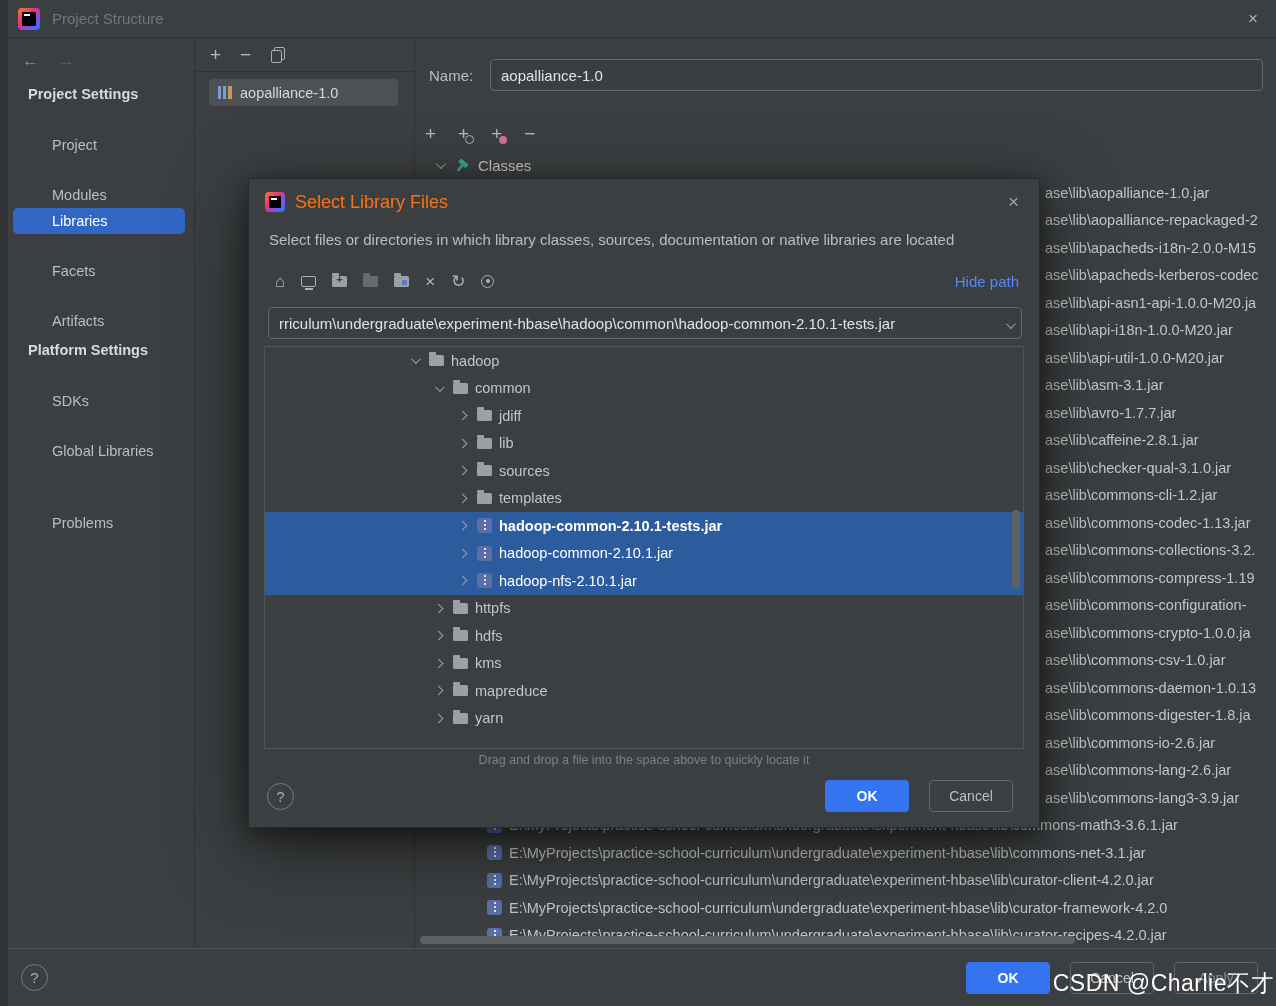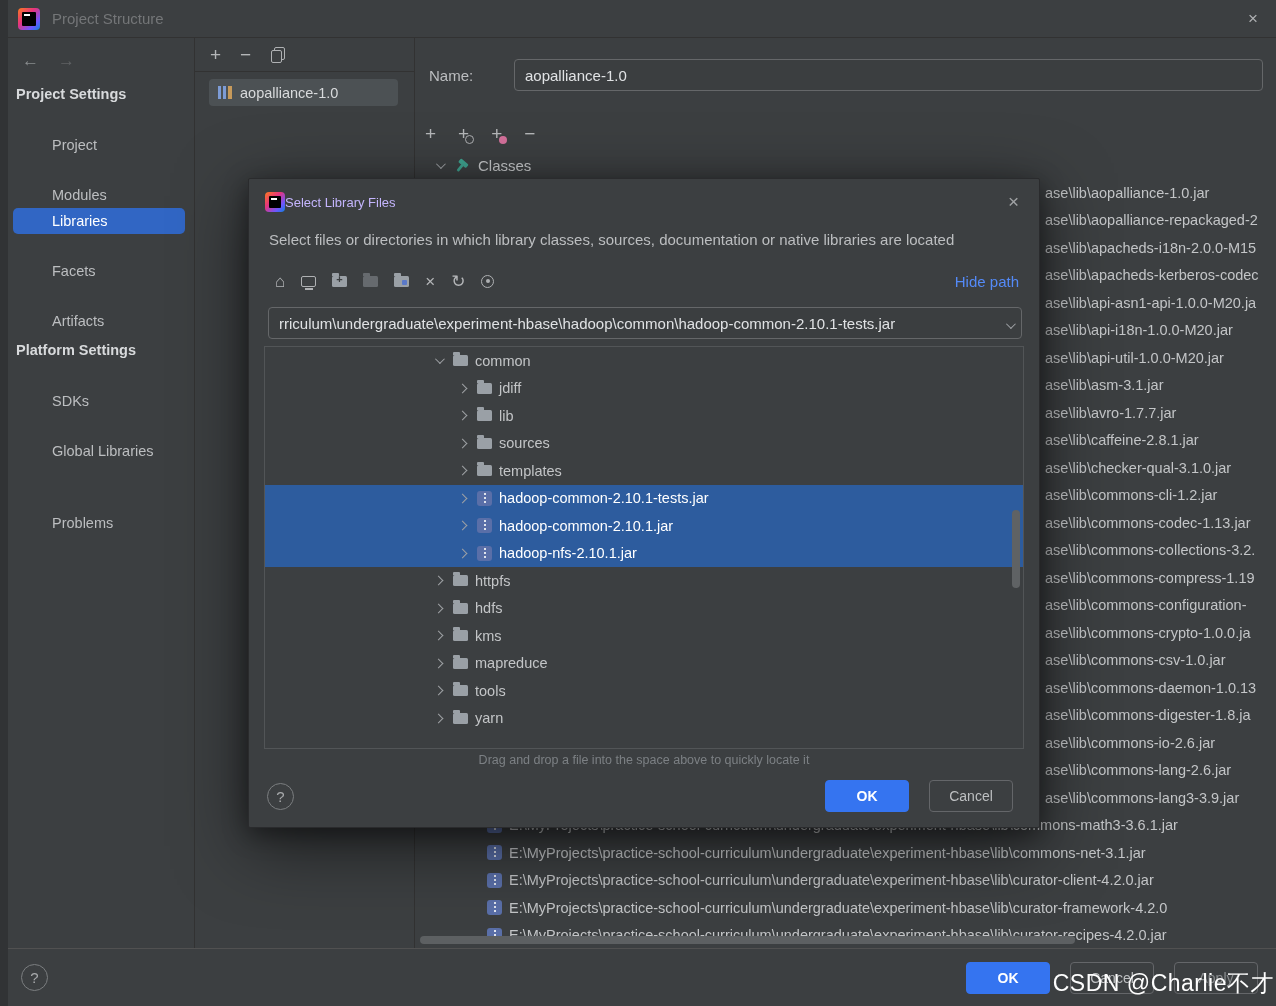--- a/index.html
+++ b/index.html
@@ -15,38 +15,38 @@
   .ij-logo::after{content:"";position:absolute;left:6px;top:6px;width:6px;height:2px;background:#fff;}
   .ij-logo.sm{width:20px;height:20px;}
   .tb-title{margin-left:12px;color:#747678;font-size:15px;}
   .tb-close{margin-left:auto;color:#aeb0b2;font-size:17px;cursor:default;padding:2px 4px;}
   .left-edge{position:absolute;left:0;top:0;width:8px;height:100%;background:#313335;z-index:3;}
   
   .sidebar{position:absolute;left:0;top:38px;bottom:58px;width:195px;border-right:1px solid #323232;background:#3c3f41;z-index:1;}
   .nav-arrows{padding:13px 0 4px 22px;display:flex;gap:19px;height:40px;}
   .nav-arrow{font-size:17px;color:#8a8d8f;}
   .nav-arrow.fwd{color:#5f6264;}
-  .sb-header{padding:8px 0 6px 16px;font-weight:bold;color:#d8dadc;font-size:14.5px;}
+  .sb-header{padding:8px 0 6px 16px;font-weight:bold;color:#d8dadc;font-size:14.5px;margin-left:12px;}
   .sb-item{height:26px;line-height:26px;padding-left:52px;color:#bcbec0;white-space:nowrap;margin-top:24px;}
   .sb-item.sel{background:#3166c4;color:#fff;border-radius:5px;margin:0 9px 0 13px;padding-left:39px;}
   .sb-gap{height:22px;}
   
   .lib-col{position:absolute;left:195px;top:38px;bottom:58px;width:220px;border-right:1px solid #323232;background:#3c3f41;z-index:1;}
   .lib-toolbar{height:34px;display:flex;align-items:center;gap:19px;padding-left:15px;border-bottom:1px solid #323232;}
   .glyph{color:#b4b6b8;font-size:19px;line-height:1;}
   .copy-icon{position:relative;width:16px;height:16px;display:inline-block;}
   .copy-icon::before{content:"";position:absolute;top:0;right:1px;width:9px;height:11px;border:1.5px solid #afb1b3;border-radius:2px;}
   .copy-icon::after{content:"";position:absolute;bottom:0;left:1px;width:9px;height:11px;border:1.5px solid #afb1b3;border-radius:2px;background:#3c3f41;}
   .lib-item{height:27px;margin:7px 16px 0 14px;display:flex;align-items:center;gap:8px;padding-left:9px;border-radius:4px;color:#d8dadc;}
   .lib-item.sel{background:#4c5154;}
   .lib-icon{width:14px;height:13px;flex:0 0 auto;
     background:linear-gradient(90deg,#7d9cd6 0 3.5px,transparent 3.5px 5px,#7d9cd6 5px 8.5px,transparent 8.5px 10px,#c79a5b 10px 13.5px);}
   
   .editor{position:absolute;left:416px;top:38px;right:0;bottom:58px;overflow:hidden;background:#3c3f41;}
-  .name-row{position:absolute;left:13px;right:13px;top:21px;display:flex;align-items:center;gap:24px;}
+  .name-row{position:absolute;left:13px;right:13px;top:21px;display:flex;align-items:center;}
   .name-row label{width:47px;margin-right:14px;color:#bcbec0;font-size:15px;}
   input.field{flex:1;height:32px;background:#3b3e40;border:1px solid #656769;border-radius:4px;
               color:#e0e2e4;font-size:15px;padding:0 10px;font-family:inherit;outline:none;width:100%;}
   .editor-toolbar{position:absolute;left:9px;top:82px;height:26px;display:flex;align-items:center;gap:22px;}
   .tbi{position:relative;display:inline-block;}
   .tbi.ring::after{content:"";position:absolute;right:-5px;bottom:-1px;width:7px;height:7px;border:1.5px solid #afb1b3;border-radius:50%;background:#3c3f41;}
   .tbi.dot::after{content:"";position:absolute;right:-5px;bottom:-1px;width:8px;height:8px;border-radius:50%;background:#d4719b;}
   .classes-row{position:absolute;left:0;right:16px;top:114px;height:27px;display:flex;align-items:center;padding-left:16px;color:#c7c9cb;font-size:15px;}
   .chev{display:inline-block;width:7px;height:7px;border-right:1.5px solid #9ea1a4;border-bottom:1.5px solid #9ea1a4;}
   .chev.right{transform:rotate(-45deg);}
@@ -59,21 +59,21 @@
   .jar-row.full{padding-left:71px;gap:7px;}
   .jar-icon{width:15px;height:15px;border-radius:3px;background:#5a6fa8;position:relative;flex:0 0 auto;}
   .jar-icon::before{content:"";position:absolute;left:50%;top:2px;bottom:2px;width:2px;margin-left:-1px;
     background:repeating-linear-gradient(#dfe3ec 0 2px,transparent 2px 4px);}
   .hscroll{position:absolute;left:4px;bottom:4px;width:655px;height:8px;border-radius:4px;background:#5d6062;}
   
   .dialog{position:absolute;left:248px;top:178px;width:792px;height:650px;background:#3c3f41;z-index:20;
           border:1px solid #2a2b2d;border-radius:2px;
           box-shadow:0 18px 70px rgba(0,0,0,.55),0 6px 24px rgba(0,0,0,.4);}
   .dlg-titlebar{height:46px;display:flex;align-items:center;padding:0 16px;}
-  .dlg-title{color:#c4b5fd;font-size:13px;}
+  .dlg-title{margin-left:10px;color:#f97316;font-size:18px;}
   .dlg-close{margin-left:auto;color:#a0a2a4;font-size:19px;padding:2px 4px;}
   .dlg-desc{position:absolute;left:20px;right:20px;top:52px;color:#bcbec0;font-size:15px;}
   .dlg-toolbar{position:absolute;left:26px;right:20px;top:88px;height:28px;display:flex;align-items:center;gap:16px;}
   .dlg-toolbar .glyph{font-size:17px;}
   .mon-icon{width:15px;height:11px;border:1.6px solid #afb1b3;border-radius:2px;position:relative;display:inline-block;}
   .mon-icon::after{content:"";position:absolute;left:50%;bottom:-4px;transform:translateX(-50%);width:8px;height:2px;background:#afb1b3;}
   .fi-folder{position:relative;width:15px;height:11px;background:#9aa0a6;border-radius:1.5px;display:inline-block;flex:0 0 auto;}
   .fi-folder::before{content:"";position:absolute;top:-3px;left:0;width:7px;height:3px;background:#9aa0a6;border-radius:1px 1px 0 0;}
   .fi-folder.plus::after{content:"+";position:absolute;left:4px;top:-3px;color:#3c3f41;font-size:11px;font-weight:bold;}
   .fi-folder.dim{opacity:.45;}
@@ -293,25 +293,32 @@
       <span class="glyph">↻</span>
       <span class="eye-icon"></span>
       <a class="hide-path" href="#">Hide path</a>
     </div>
     <div class="path-row">
       <input class="field" readonly="" value="rriculum\undergraduate\experiment-hbase\hadoop\common\hadoop-common-2.10.1-tests.jar" style="">
       <span class="combo-arrow"><i class="chev down"></i></span>
     </div>
     <div class="dlg-tree" id="dlg-tree">
       <div id="dlg-tree-rows">
-          <div class="t-row" style="padding-left: 166px;">
+          <div class="t-row" style="padding-left: 142px;">
             <div class="chev-box">
               <i class="chev down"></i>
             </div>
             <div class="fi-folder"></div>
+            <div class="t-label">hadoop</div>
+          </div>
+          <div class="t-row" style="padding-left: 166px;">
+            <div class="chev-box">
+              <i class="chev down"></i>
+            </div>
+            <div class="fi-folder"></div>
             <div class="t-label">common</div>
           </div>
           <div class="t-row" style="padding-left: 190px;">
             <div class="chev-box">
               <i class="chev right"></i>
             </div>
             <div class="fi-folder"></div>
             <div class="t-label">jdiff</div>
           </div>
           <div class="t-row" style="padding-left: 190px;">
@@ -328,21 +335,21 @@
             <div class="fi-folder"></div>
             <div class="t-label">sources</div>
           </div>
           <div class="t-row" style="padding-left: 190px;">
             <div class="chev-box">
               <i class="chev right"></i>
             </div>
             <div class="fi-folder"></div>
             <div class="t-label">templates</div>
           </div>
-          <div class="t-row sel" style="padding-left: 190px;">
+          <div class="t-row sel" style="padding-left: 190px; font-weight: bold;">
             <div class="chev-box">
               <i class="chev right"></i>
             </div>
             <div class="jar-icon"></div>
             <div class="t-label">hadoop-common-2.10.1-tests.jar</div>
           </div>
           <div class="t-row sel" style="padding-left: 190px;">
             <div class="chev-box">
               <i class="chev right"></i>
             </div>
@@ -376,27 +383,20 @@
             </div>
             <div class="fi-folder"></div>
             <div class="t-label">kms</div>
           </div>
           <div class="t-row" style="padding-left: 166px;">
             <div class="chev-box">
               <i class="chev right"></i>
             </div>
             <div class="fi-folder"></div>
             <div class="t-label">mapreduce</div>
-          </div>
-          <div class="t-row" style="padding-left: 166px;">
-            <div class="chev-box">
-              <i class="chev right"></i>
-            </div>
-            <div class="fi-folder"></div>
-            <div class="t-label">tools</div>
           </div>
           <div class="t-row" style="padding-left: 166px;">
             <div class="chev-box">
               <i class="chev right"></i>
             </div>
             <div class="fi-folder"></div>
             <div class="t-label">yarn</div>
           </div>
         </div>
       <div class="vthumb"></div>

